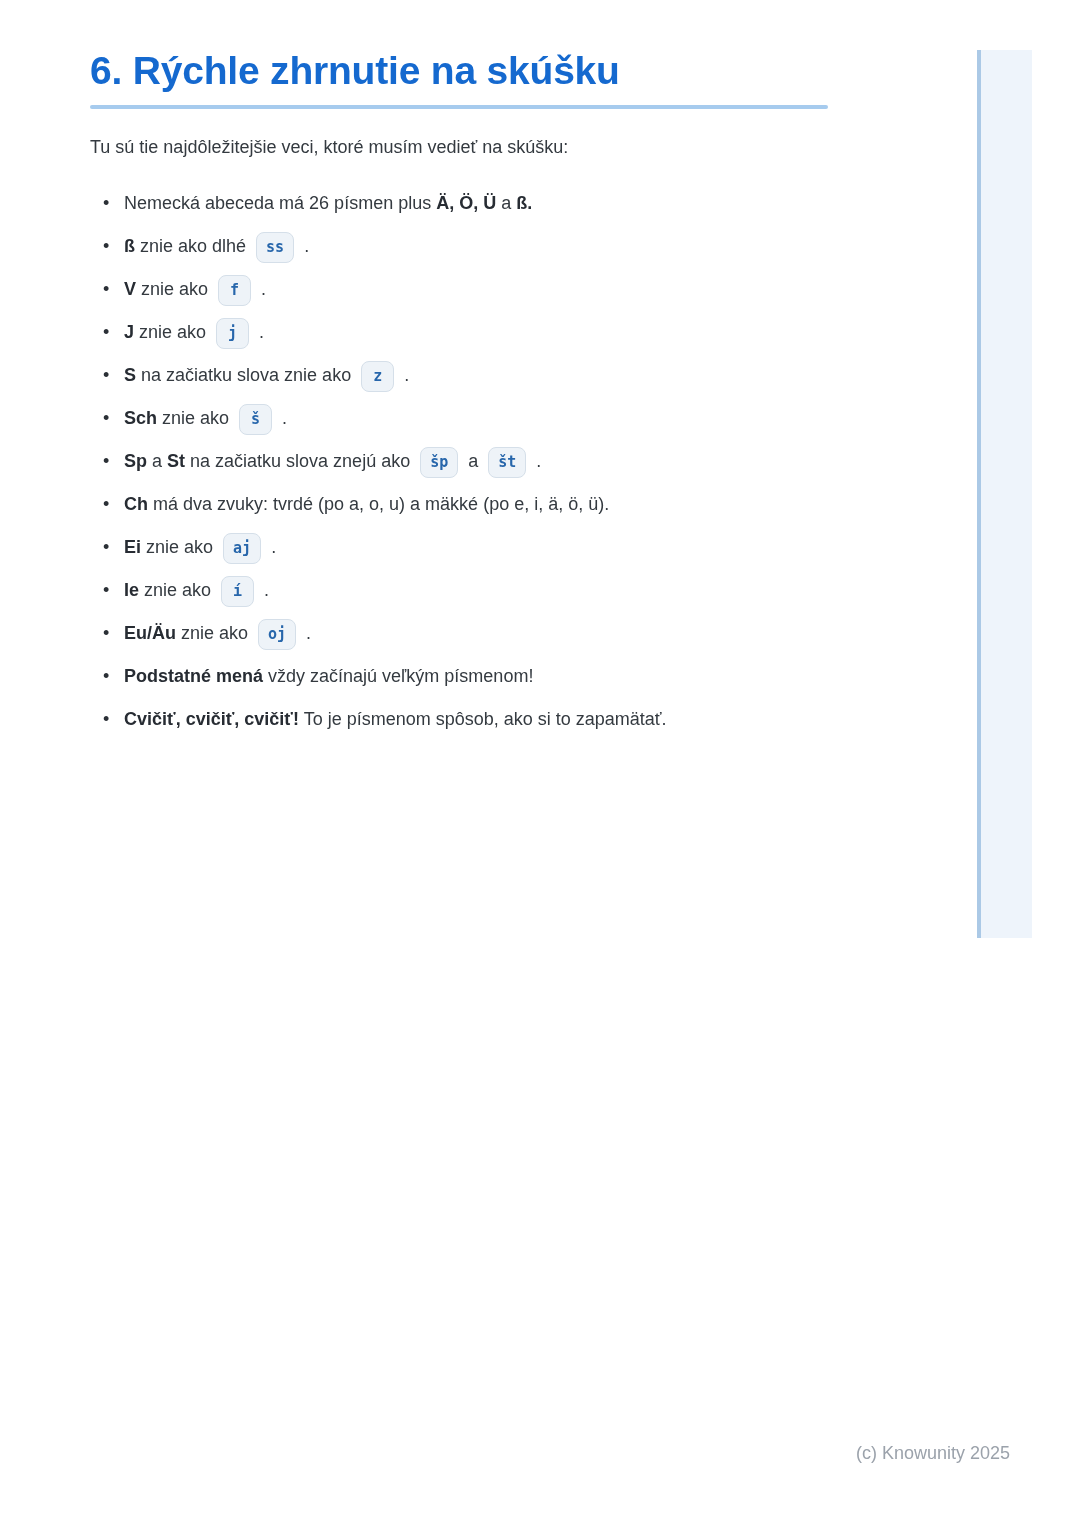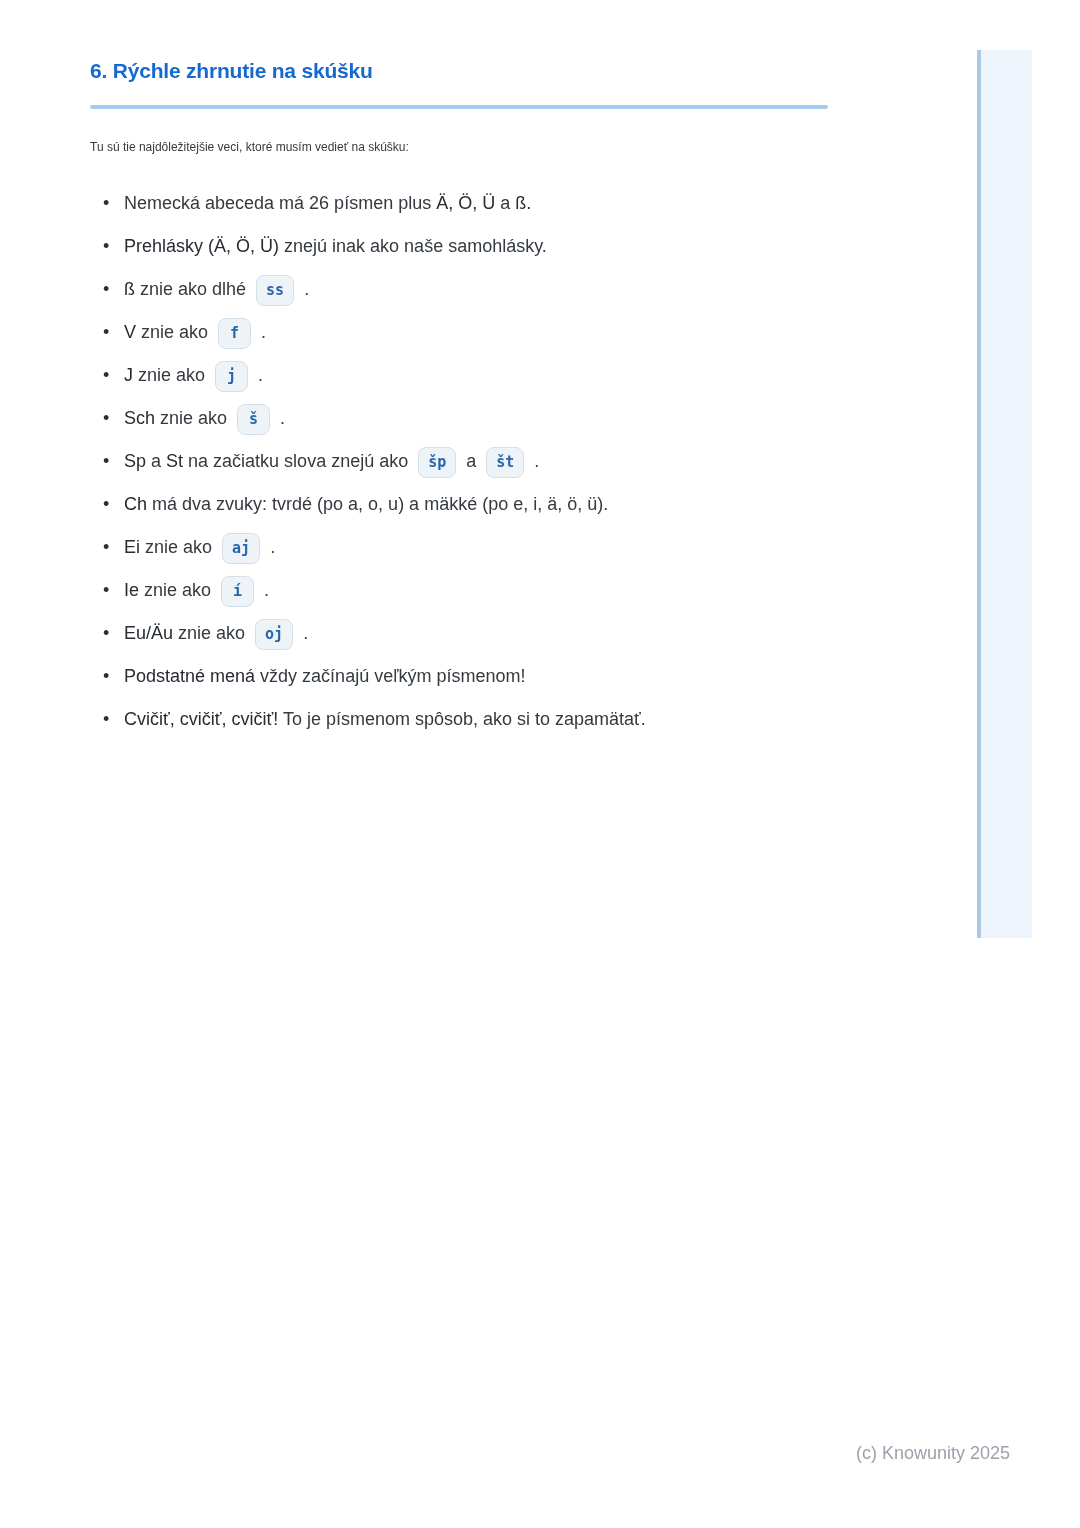--- a/index.html
+++ b/index.html
@@ -22,36 +22,36 @@
     position:relative;
     overflow:hidden;
   }
   .content{
     position:absolute;
     left:90px;top:52px;
     width:738px;
   }
   h1.page-title{
     margin:0;
-    font-size:21px;
+    font-size:39px;
     font-weight:bold;
     letter-spacing:-0.2px;
     color:var(--heading);
     line-height:38px;
   }
   .title-rule{
     margin-top:15px;
     height:4px;
     width:100%;
     background:var(--rule);
     border-radius:2px;
   }
   .intro{
     margin-top:27px;
-    font-size:12px;
+    font-size:18px;
     line-height:22px;
     color:var(--body-text);
   }
   ul.summary-list{
     list-style:none;
     margin:24px 0 0 0;
     padding:0 0 0 13px;
   }
   ul.summary-list li{
     position:relative;
@@ -64,21 +64,21 @@
   }
   ul.summary-list li::before{
     content:"\2022";
     position:absolute;
     left:0;
     top:0;
     font-size:18px;
     color:#2b3036;
   }
   ul.summary-list strong{
-    font-weight:normal;
+    font-weight:bold;
     color:#272c33;
   }
   .chip{
     display:inline-flex;
     align-items:center;
     justify-content:center;
     height:31px;
     min-width:33px;
     padding:0 9px;
     margin:0 5px;
@@ -114,24 +114,24 @@
 
 <div class="content">
   <h1 class="page-title">6. Rýchle zhrnutie na skúšku</h1>
 
   <div class="title-rule"></div>
 
   <p class="intro">Tu sú tie najdôležitejšie veci, ktoré musím vedieť na skúšku:</p>
 
   <ul class="summary-list">
       <li><span>Nemecká abeceda má 26 písmen plus </span><strong>Ä, Ö, Ü</strong><span> a </span><strong>ß.</strong></li>
-      <li><strong>Prehlásky (Ä, Ö, Ü)</strong><span> znejú inak ako naše samohlásky.</span></li>
       <li><strong>ß</strong><span> znie ako dlhé </span><span class="chip">ss</span><span> .</span></li>
       <li><strong>V</strong><span> znie ako </span><span class="chip">f</span><span> .</span></li>
       <li><strong>J</strong><span> znie ako </span><span class="chip">j</span><span> .</span></li>
+      <li><strong>S</strong><span> na začiatku slova znie ako </span><span class="chip">z</span><span> .</span></li>
       <li><strong>Sch</strong><span> znie ako </span><span class="chip">š</span><span> .</span></li>
       <li><strong>Sp</strong><span> a </span><strong>St</strong><span> na začiatku slova znejú ako </span><span class="chip">šp</span><span> a </span><span class="chip">št</span><span> .</span></li>
       <li><strong>Ch</strong><span> má dva zvuky: tvrdé (po a, o, u) a mäkké (po e, i, ä, ö, ü).</span></li>
       <li><strong>Ei</strong><span> znie ako </span><span class="chip">aj</span><span> .</span></li>
       <li><strong>Ie</strong><span> znie ako </span><span class="chip">í</span><span> .</span></li>
       <li><strong>Eu/Äu</strong><span> znie ako </span><span class="chip">oj</span><span> .</span></li>
       <li><strong>Podstatné mená</strong><span> vždy začínajú veľkým písmenom!</span></li>
       <li><strong>Cvičiť, cvičiť, cvičiť!</strong><span> To je písmenom spôsob, ako si to zapamätať.</span></li>
     </ul>
 </div>

